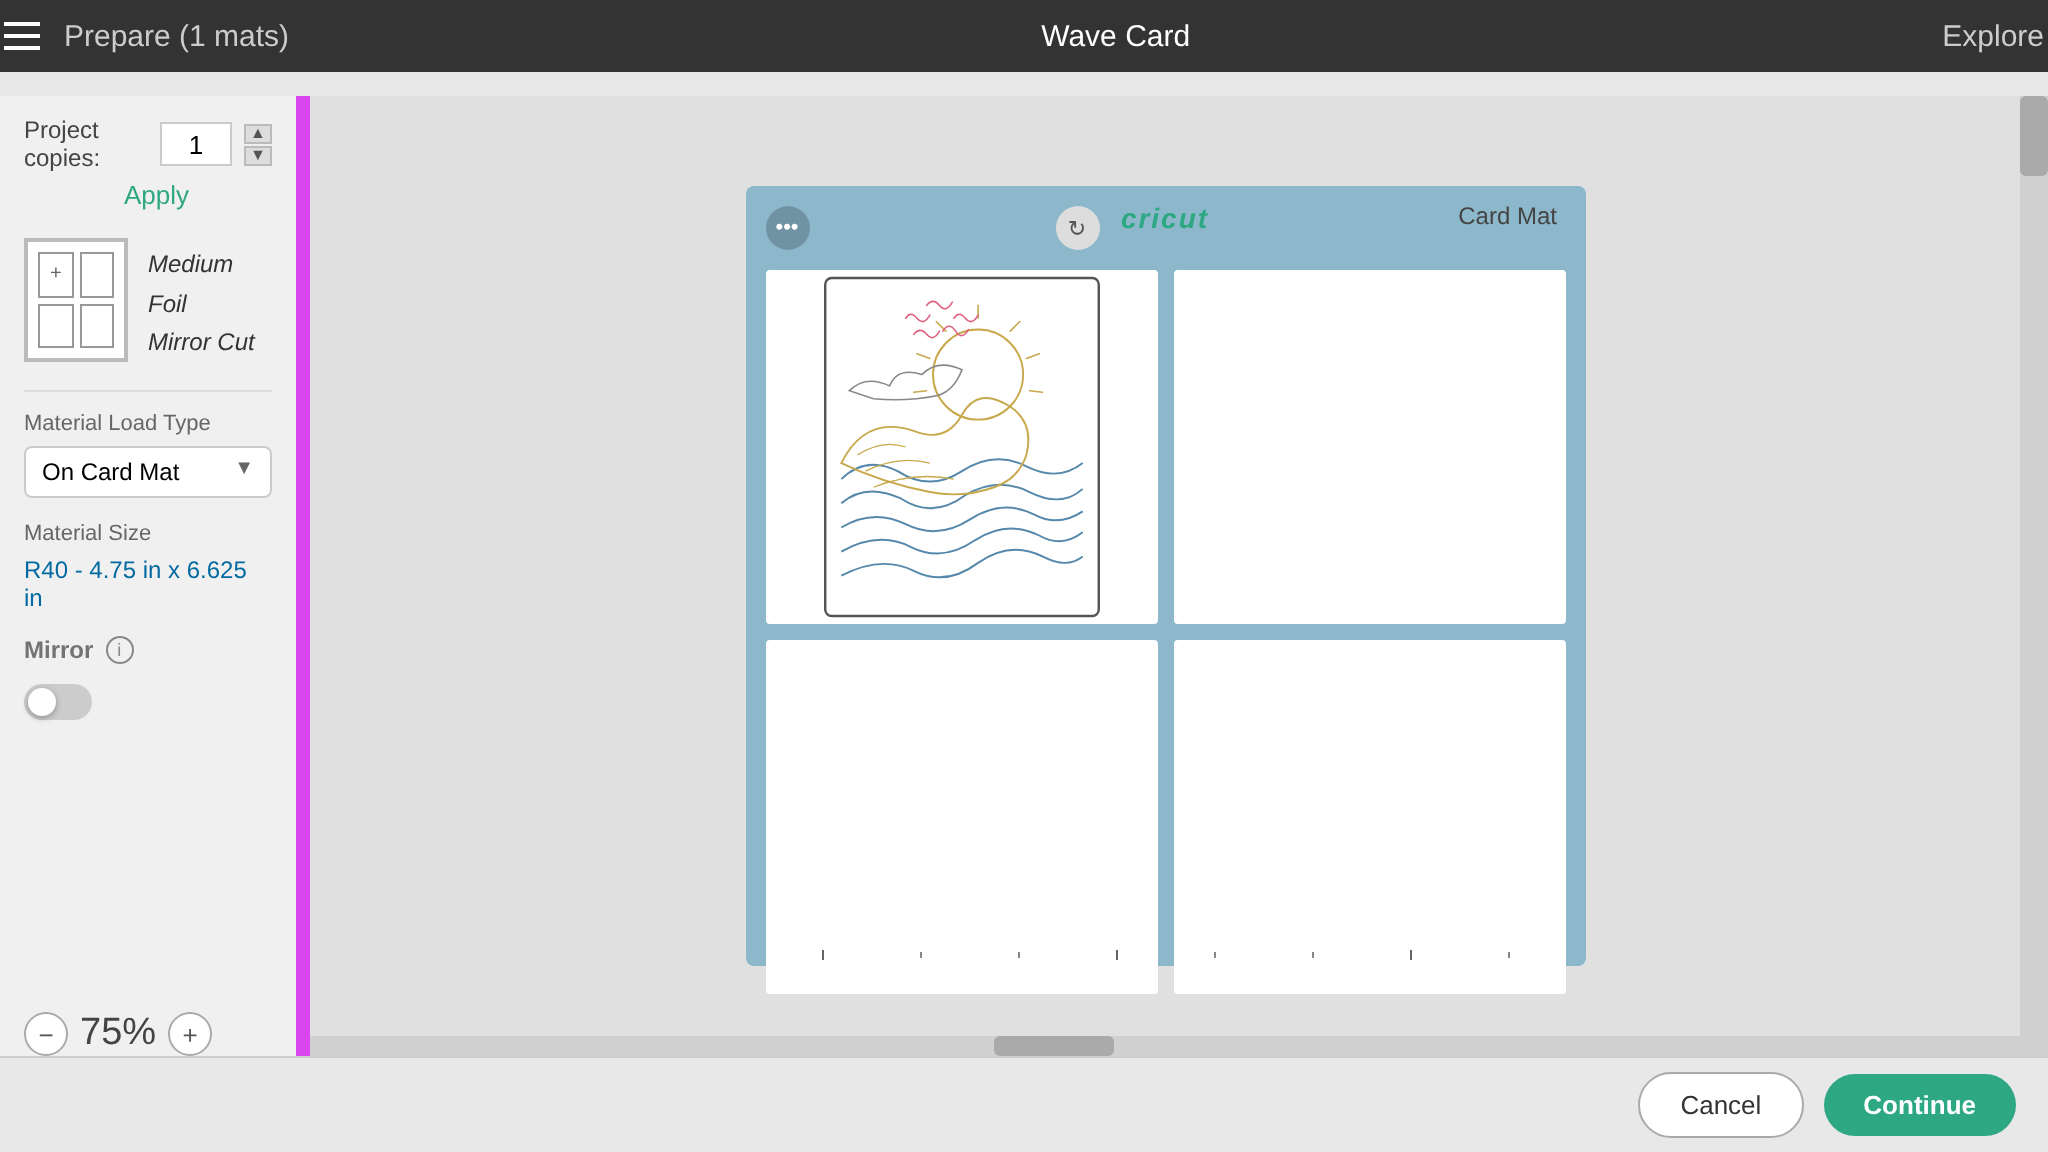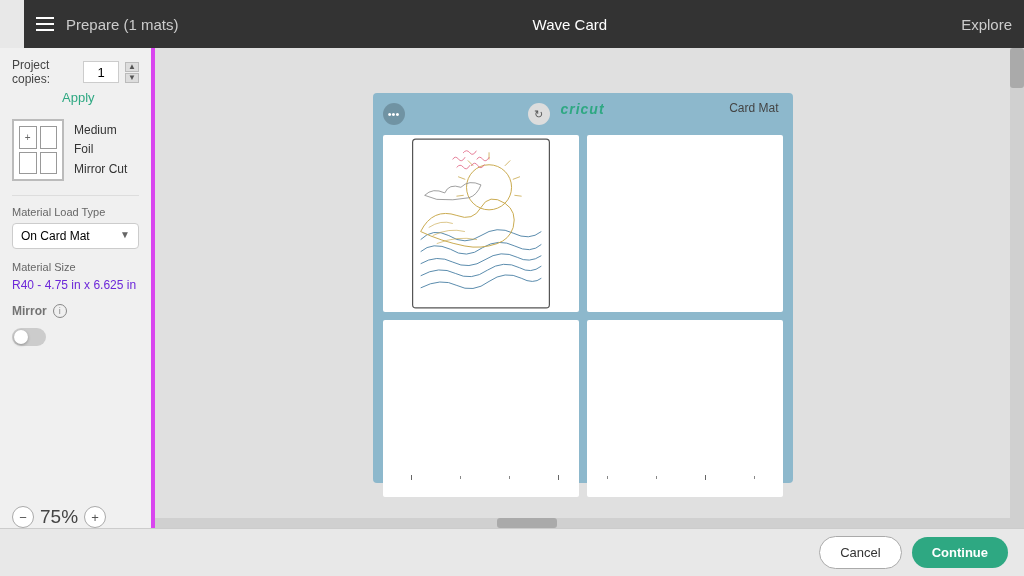--- a/index.html
+++ b/index.html
@@ -1,27 +1,26 @@
 <!DOCTYPE html>
 <html><head>
   <meta charset="utf-8">
   <style>
     * { box-sizing: border-box; margin: 0; padding: 0; }
     body { font-family: -apple-system, BlinkMacSystemFont, 'Segoe UI', sans-serif; background: #e8e8e8; width: 1024px; height: 576px; overflow: hidden; position: relative; }
 
     
     .topbar {
       background: #333333;
-      height: 48px;
+      height: 36px;
       display: flex;
       align-items: center;
       justify-content: space-between;
-      padding: 0 12px;
+      padding: 0 2px;
       color: white;
-      margin-left: 24px;
     }
     .topbar-left { display: flex; align-items: center; gap: 12px; }
     .hamburger-icon { display: flex; flex-direction: column; gap: 4px; cursor: pointer; }
     .hamburger-icon span { width: 18px; height: 2px; background: white; display: block; }
     .topbar-title { font-size: 15px; color: #cccccc; }
     .topbar-center { font-size: 15px; color: white; font-weight: 400; }
     .topbar-right { font-size: 15px; color: #cccccc; cursor: pointer; }
 
     
     .scrollbar-right {
@@ -42,21 +41,21 @@
     }
 
     
     .left-panel {
       position: absolute;
       left: 0;
       top: 48px;
       width: 155px;
       height: 490px;
       background: #f0f0f0;
-      border-right: 4px solid #d946ef;
+      border-right: 7px solid #d946ef;
       padding: 10px 12px;
       overflow: hidden;
     }
 
     .project-copies-row {
       display: flex;
       align-items: center;
       gap: 6px;
       margin-bottom: 4px;
     }
@@ -91,23 +90,24 @@
       font-size: 13px;
       font-weight: 500;
       cursor: pointer;
       margin-bottom: 14px;
       margin-left: 50px;
     }
 
     
     .mat-section {
       display: flex;
-      align-items: center;
+      align-items: flex-end;
       gap: 10px;
       margin-bottom: 14px;
+      font-style: italic;
     }
     .mat-thumbnail {
       width: 52px;
       height: 62px;
       border: 2px solid #bbb;
       background: white;
       position: relative;
       flex-shrink: 0;
     }
     .mat-thumb-grid {
@@ -151,21 +151,21 @@
       background: white;
       padding: 5px 8px;
       font-size: 12px;
       cursor: pointer;
       margin-bottom: 12px;
       width: 100%;
     }
     .dropdown-arrow { font-size: 10px; color: #666; }
 
     
-    .material-size-val { font-size: 12px; color: #6d28d9; margin-bottom: 12px; }
+    .material-size-val { font-size: 12px; color: #0369a1; margin-bottom: 12px; }
 
     
     .mirror-row { display: flex; align-items: center; gap: 6px; margin-bottom: 10px; }
     .mirror-label { font-size: 12px; color: #737373; font-weight: bold; }
     .info-icon {
       width: 14px;
       height: 14px;
       border-radius: 50%;
       border: 1.5px solid #888;
       display: flex;

